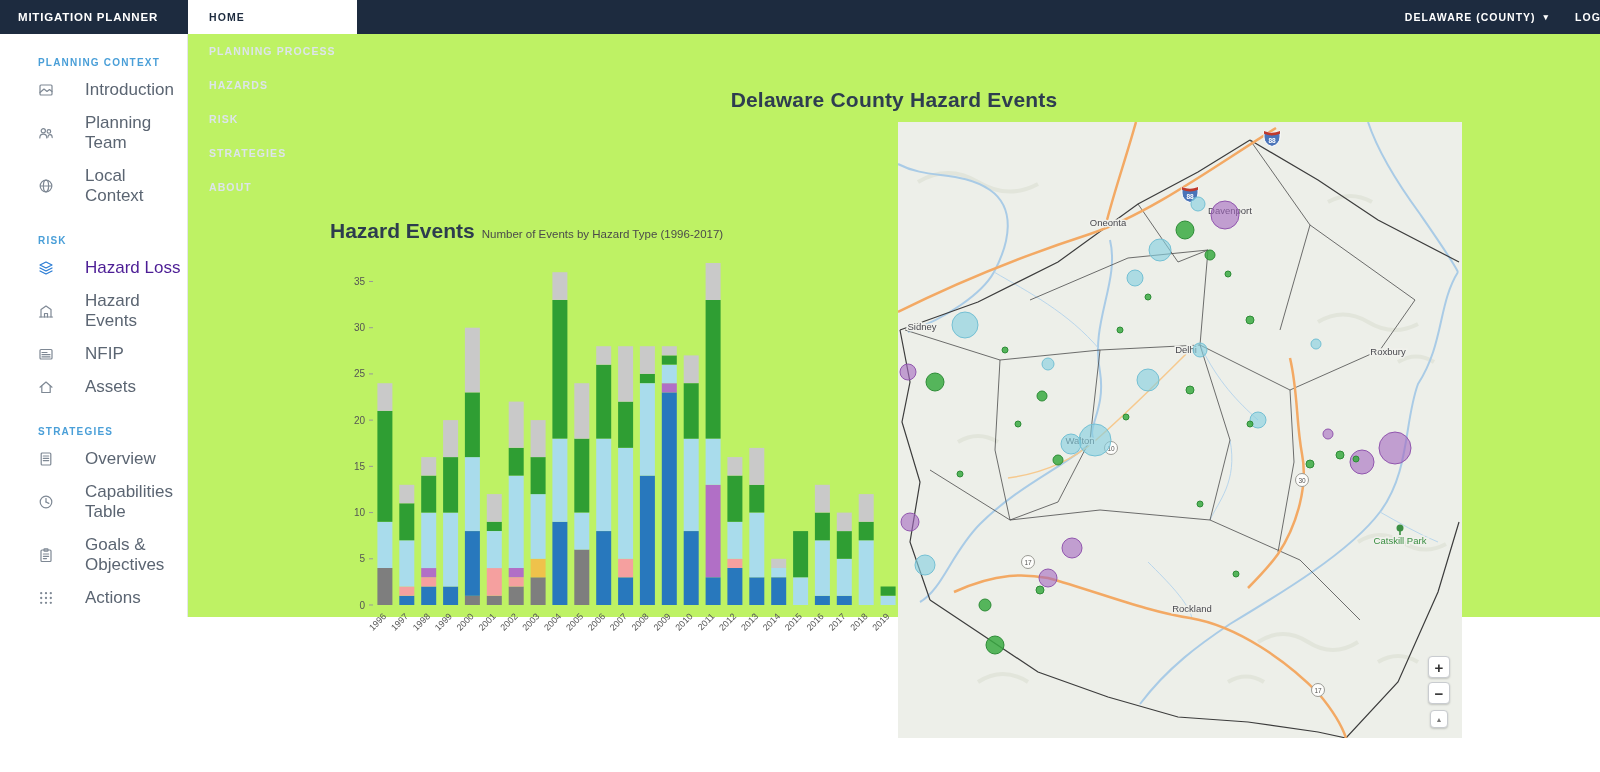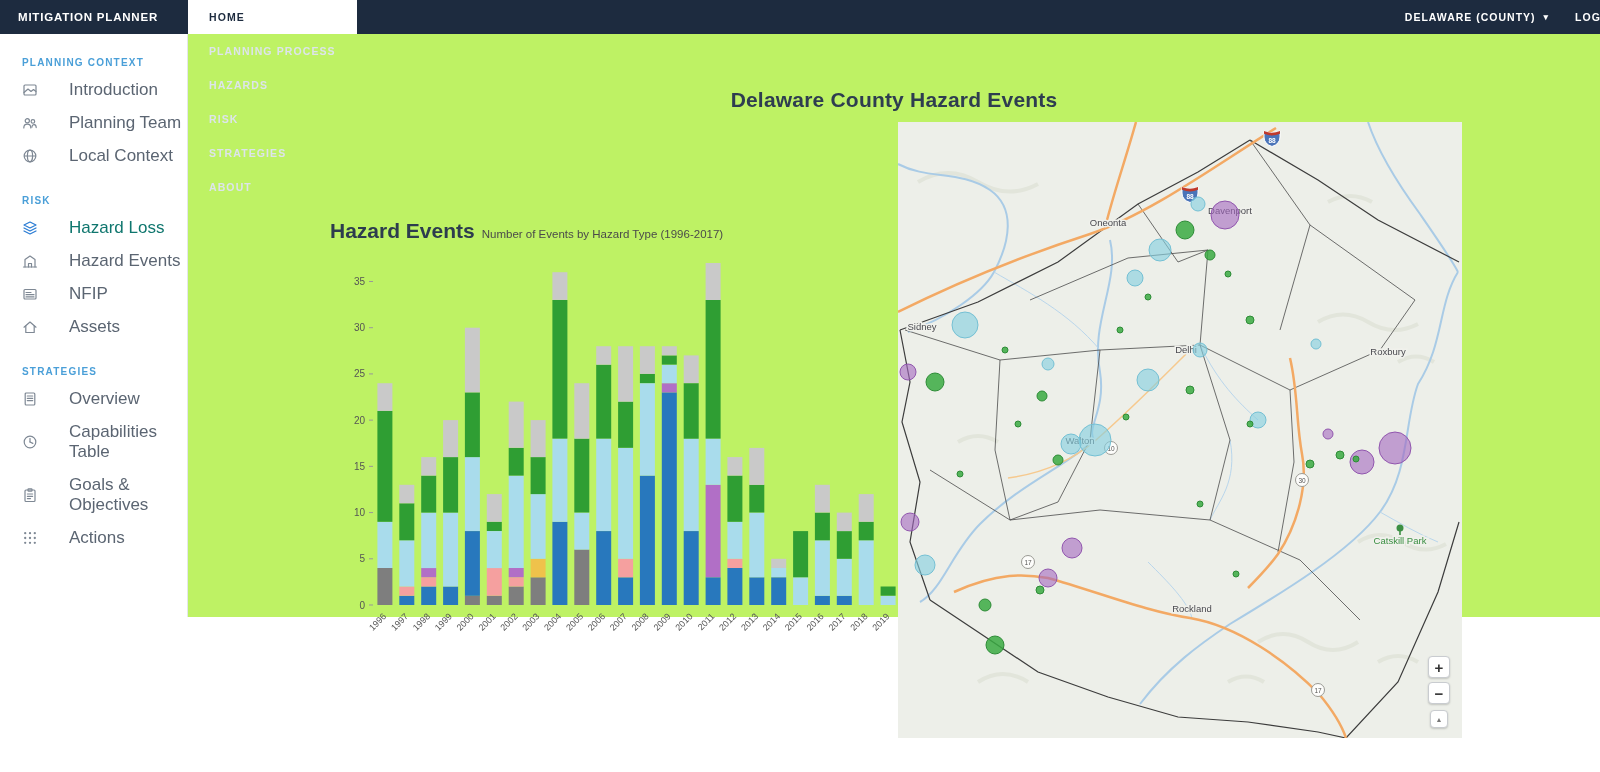--- a/index.html
+++ b/index.html
@@ -29,33 +29,33 @@
   .nav-right { margin-left:auto; display:flex; align-items:center; height:34px; color:#fff; }
   .region { display:flex; align-items:center; gap:8px; font-size:10.5px; font-weight:bold;
     letter-spacing:1px; margin-right:26px; cursor:pointer; white-space:nowrap; }
   .region .caret { font-size:9px; position:relative; top:0px; }
   .logout { font-size:10.5px; font-weight:bold; letter-spacing:1px; white-space:nowrap;
     margin-right:-26px; cursor:pointer; }
 
   
   aside {
     position:absolute; top:34px; left:0; bottom:0; width:188px;
-    background:#ffffff; border-right:1px solid #e4e7ea;
+    background:#ffffff; border-right:1px solid #e4e7ea;padding-left:16px;
   }
   .side-label {
     color:#4a9fd8; font-size:10px; font-weight:bold; letter-spacing:1.2px;
     margin:23px 0 5px 22px;
   }
   .side-item {
     display:flex; align-items:center; gap:31px; padding:6.5px 0 6.5px 22px;
     color:#5b6572; font-size:17px; cursor:pointer;
   }
   .side-item .icon { width:16px; height:16px; color:#7e8894; flex:none; display:inline-flex; }
   .side-item .icon svg { width:16px; height:16px; }
-  .side-item.active { color:#0f766e;align-items:center; }
+  .side-item.active { color:#4c1d95;align-items:center; }
   .side-item.active .icon { color:#2a7cd4; }
 
   
   main { position:absolute; left:188px; top:34px; right:0; bottom:0; background:#bef264; }
   h1.page-title {
     margin:54px 0 0 0; text-align:center; font-size:21px; font-weight:bold;
     color:#2e3d50; letter-spacing:.2px;
   }
   .chart-block { position:absolute; left:142px; top:185px; width:580px; }
   .chart-head { white-space:nowrap; }

